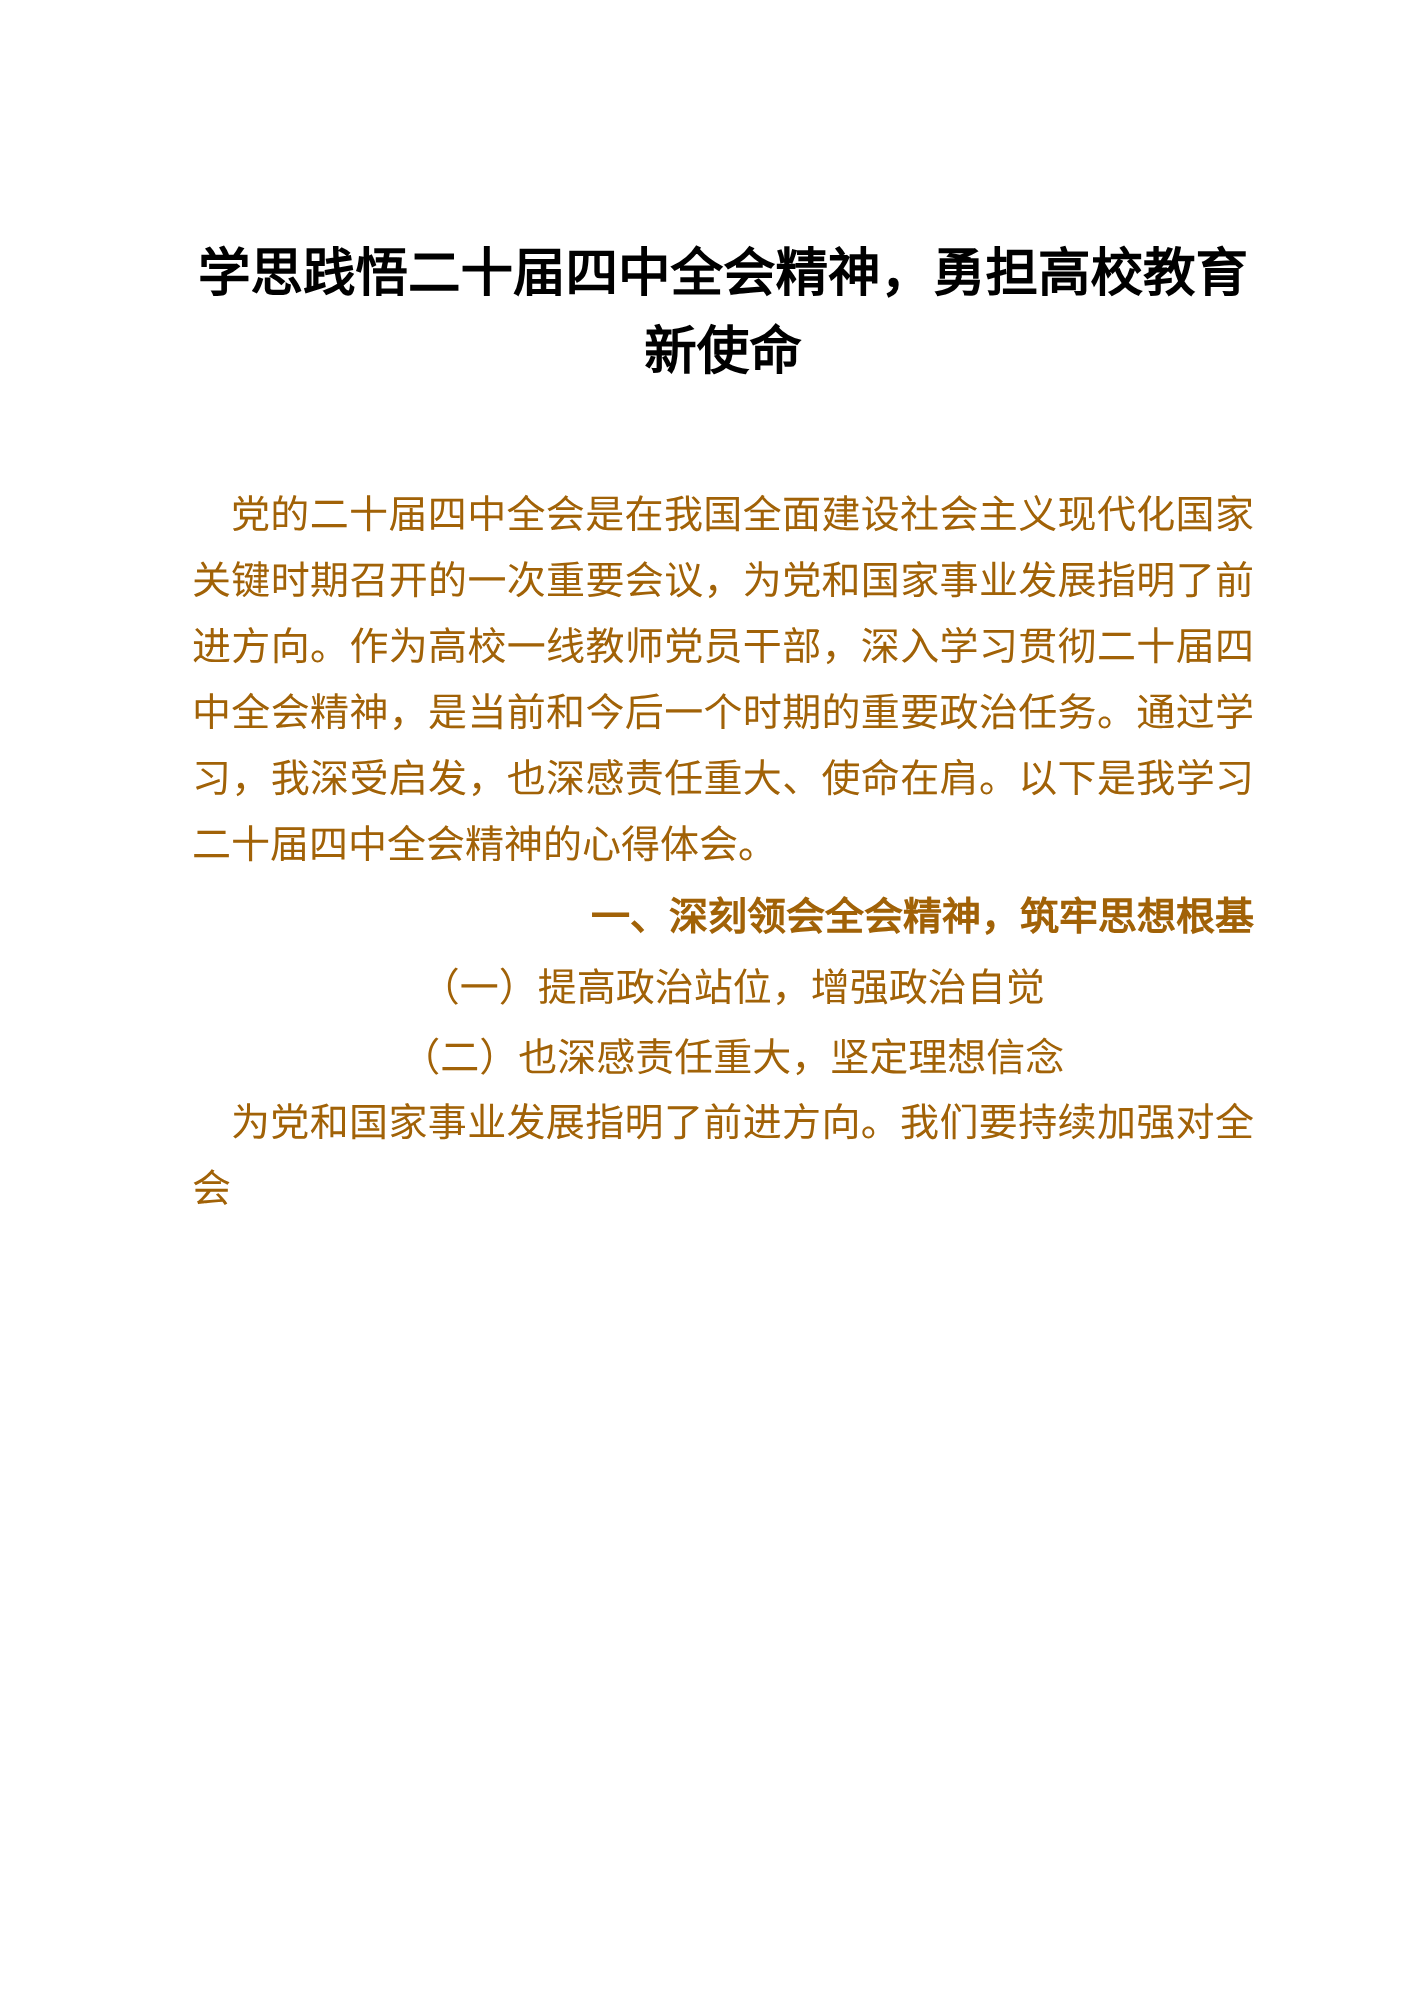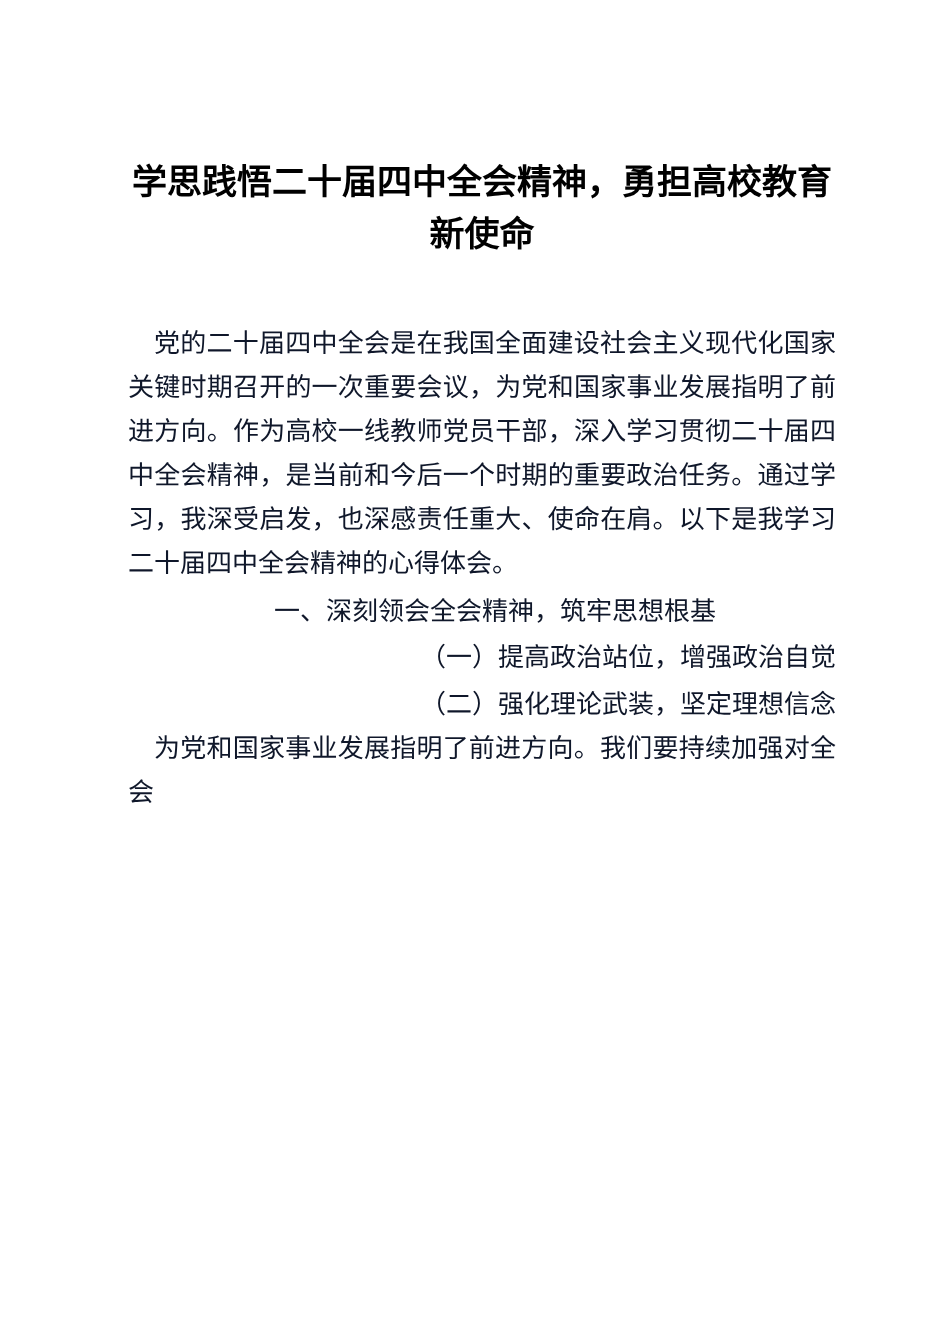--- a/index.html
+++ b/index.html
@@ -25,53 +25,53 @@
     line-height: 52px;
     text-align: center;
     color: #000000;
     margin: 0;
   }
   .doc-body {
     margin-top: 61px;
     font-family: "Liberation Serif", "DejaVu Serif", serif;
     font-size: 26px;
     line-height: 44px;
-    color: #0f172a;
+    color: #a16207;
     text-align: justify;
   }
   .para {
     margin: 0;
     text-indent: 26px;
   }
   .heading-1 {
     margin: 3px 0 0 0;
     font-family: "Liberation Sans", "DejaVu Sans", sans-serif;
-    font-weight: normal;
+    font-weight: bold;
     text-indent: 26px;
-    text-align: center;
+    text-align: right;
   }
   .heading-2 {
     margin: 3px 0 0 0;
-    font-family: Liberation Serif, serif;
+    font-family: Liberation Sans, sans-serif;
     font-weight: normal;
     text-indent: 13px;
-    text-align: right;
+    text-align: center;
   }
 </style>
 </head>
 <body>
 
 <div class="page">
   <h1 class="doc-title">学思践悟二十届四中全会精神，勇担高校教育新使命</h1>
 
   <div class="doc-body">
     <p class="para">党的二十届四中全会是在我国全面建设社会主义现代化国家关键时期召开的一次重要会议，为党和国家事业发展指明了前进方向。作为高校一线教师党员干部，深入学习贯彻二十届四中全会精神，是当前和今后一个时期的重要政治任务。通过学习，我深受启发，也深感责任重大、使命在肩。以下是我学习二十届四中全会精神的心得体会。</p>
 
     <p class="heading-1">一、深刻领会全会精神，筑牢思想根基</p>
 
     <p class="heading-2">（一）提高政治站位，增强政治自觉</p>
 
 
-    <p class="heading-2">（二）强化理论武装，坚定理想信念</p>
+    <p class="heading-2">（二）也深感责任重大，坚定理想信念</p>
 
     <p class="para">为党和国家事业发展指明了前进方向。我们要持续加强对全会</p>
   </div>
 </div>
 
 </body></html>

